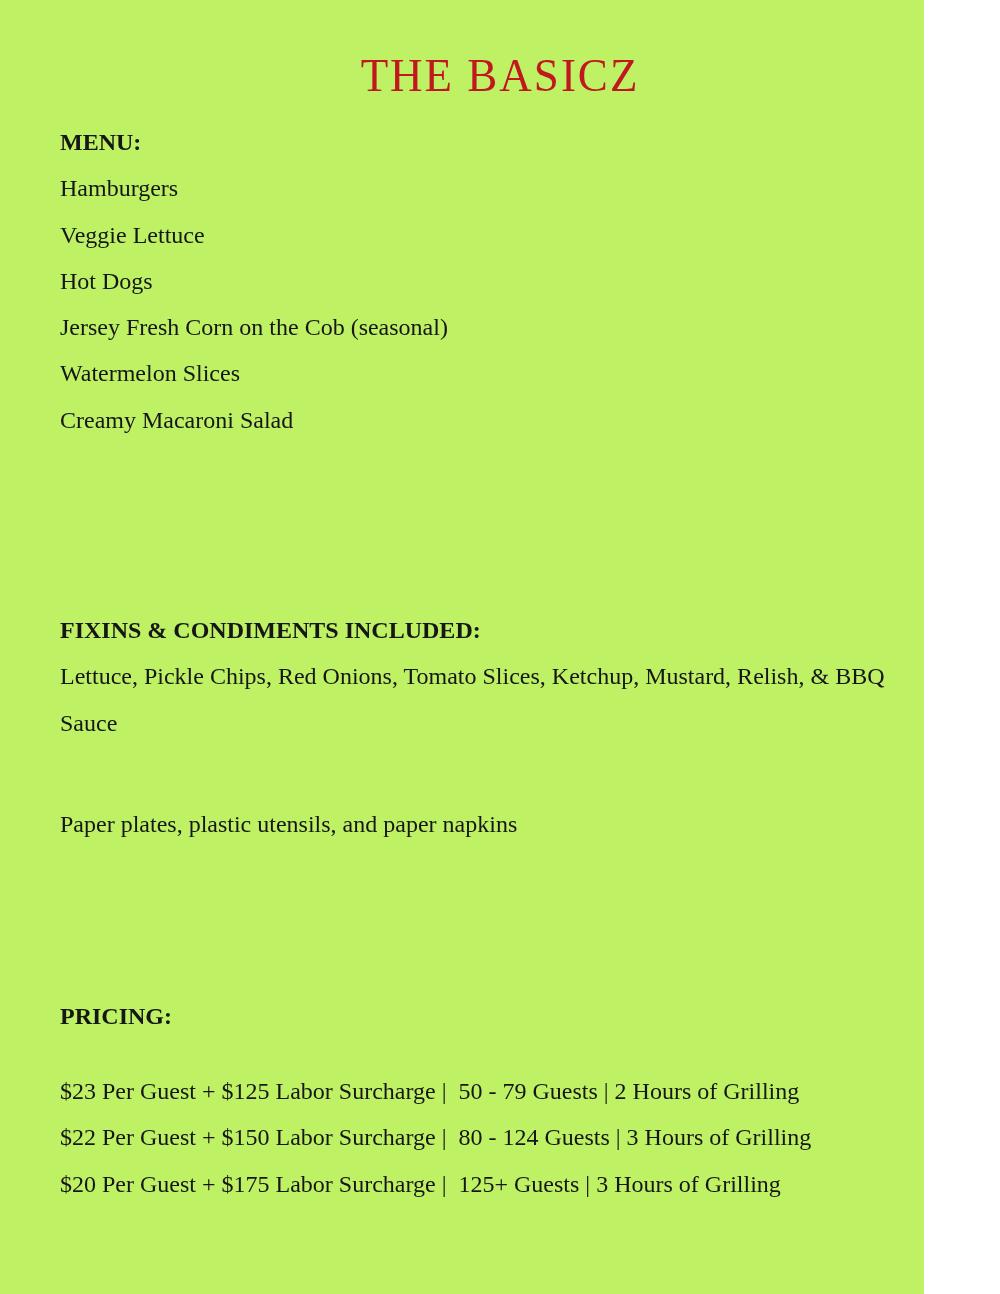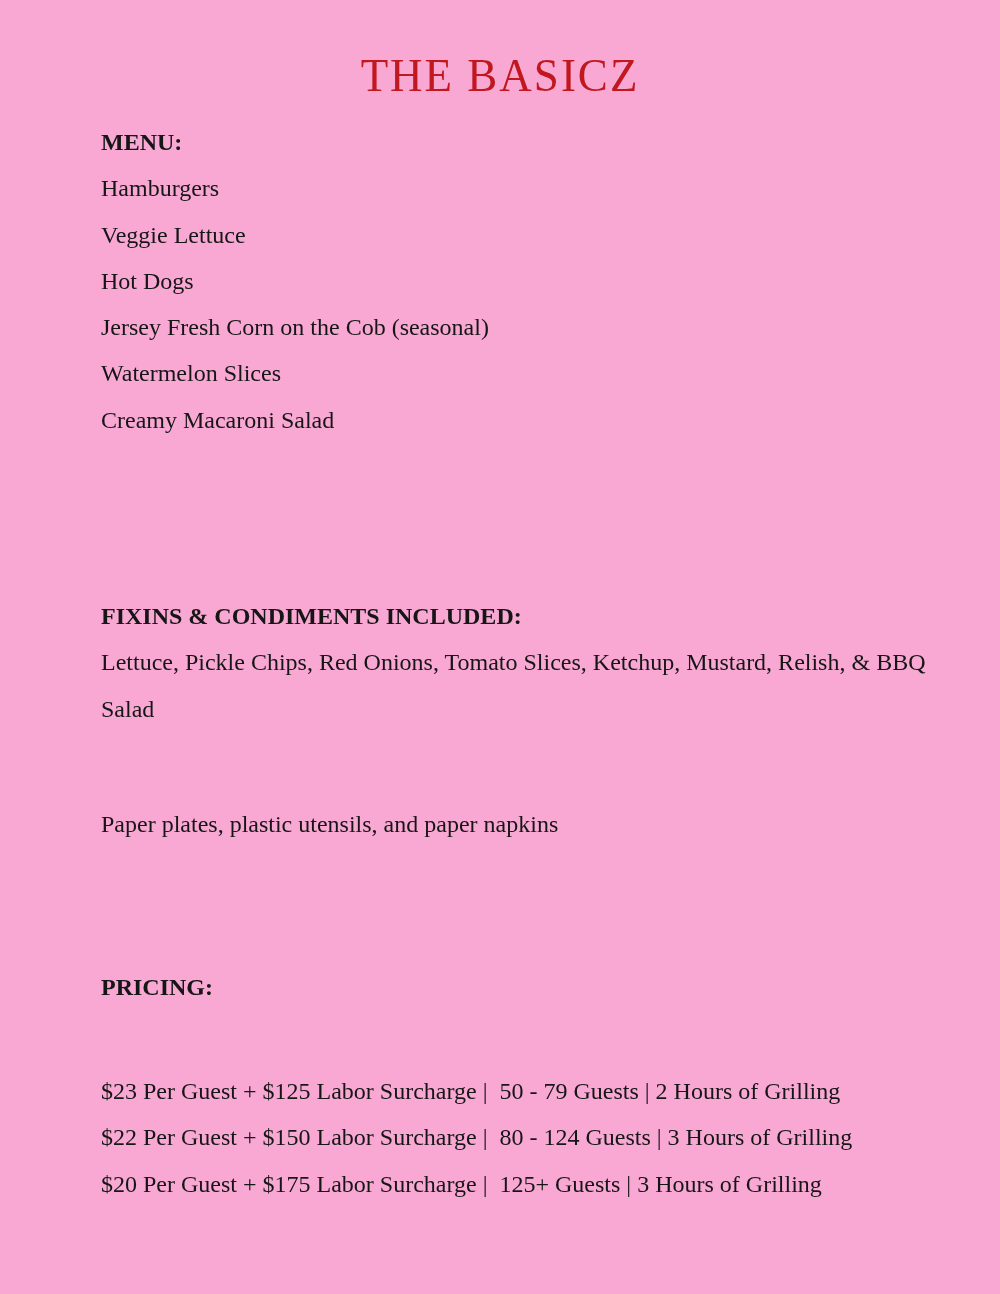--- a/index.html
+++ b/index.html
@@ -2,59 +2,59 @@
 <html><head>
 <meta charset="utf-8">
 <style>
   html, body {
     margin: 0;
     padding: 0;
     background: #ffffff;
   }
   .page {
     position: relative;
-    width: 1000px;
+    width: 916px;
     height: 1294px;
-    background: #f9a8d4;
+    background: #bef264;
     font-family: "Liberation Serif", "DejaVu Serif", serif;
     color: #161616;
     overflow: hidden;
+    padding-left: 8px;
   }
   .title {
     position: absolute;
     top: 50px;
     left: 0;
     width: 1000px;
     margin: 0;
     text-align: center;
     font-size: 45px;
     line-height: 50px;
     font-weight: normal;
     letter-spacing: 2px;
     transform: scaleY(1.04);
   }
   .block {
     position: absolute;
     left: 60px;
     width: 885px;
     font-size: 24px;
     line-height: 46.3px;
-    margin-left: 41px;
   }
   .block p {
     margin: 0;
     white-space: pre-wrap;
   }
   .heading {
     font-weight: bold;
   }
   .menu-block          { top: 119px; }
-  .fixins-block        { top: 593px; }
+  .fixins-block        { top: 607px; }
   .place-block         { top: 801px; }
-  .pricing-head-block  { top: 964px; }
+  .pricing-head-block  { top: 993px; }
   .pricing-rows-block  { top: 1068px; }
 </style>
 </head>
 <body>
 
 <div class="page">
 
   <h1 class="title" style="color: rgb(192, 24, 30);">THE BASICZ</h1>
 
   <section class="block menu-block">
@@ -63,21 +63,21 @@
     <p>Veggie Lettuce</p>
     <p>Hot Dogs</p>
     <p>Jersey Fresh Corn on the Cob (seasonal)</p>
     <p>Watermelon Slices</p>
     <p>Creamy Macaroni Salad</p>
   </section>
 
   <section class="block fixins-block">
     <p class="heading">FIXINS &amp; CONDIMENTS INCLUDED:</p>
     <p>Lettuce, Pickle Chips, Red Onions, Tomato Slices, Ketchup, Mustard, Relish, &amp; BBQ</p>
-    <p>Salad</p>
+    <p>Sauce</p>
   </section>
 
   <section class="block place-block">
     <p>Paper plates, plastic utensils, and paper napkins</p>
   </section>
 
   <section class="block pricing-head-block">
     <p class="heading">PRICING:</p>
   </section>
 

